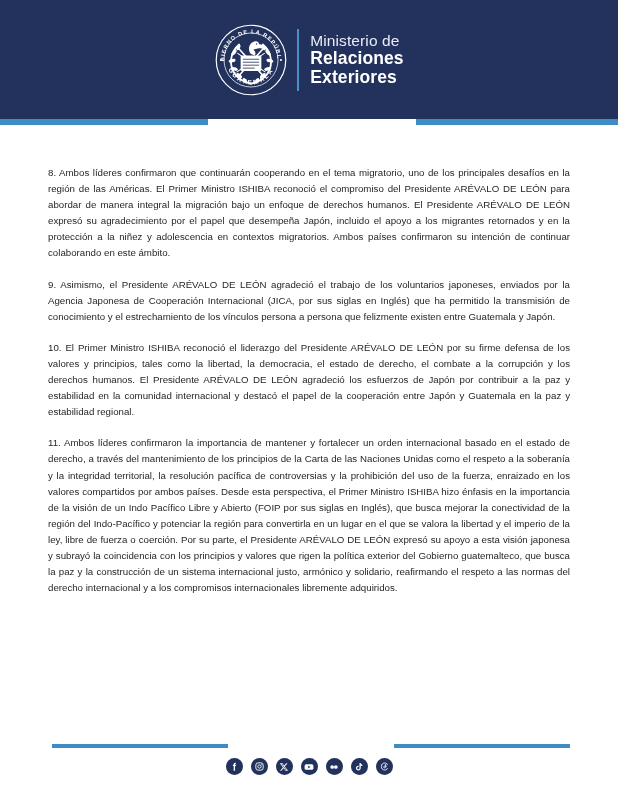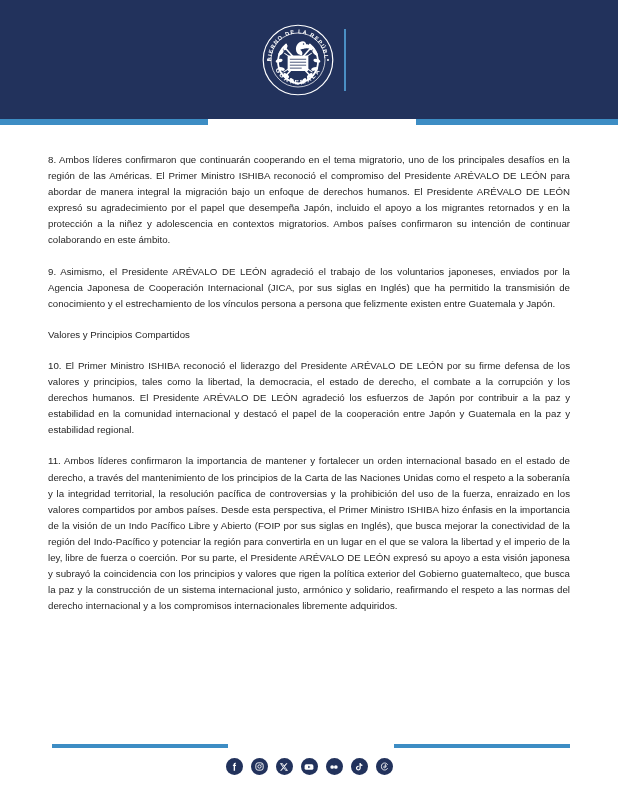--- a/index.html
+++ b/index.html
@@ -79,21 +79,21 @@
     background: #3d8dc4;
   }
   .stripe-seg.left  { width: 208px; }
   .stripe-seg.notch { width: 208px; background: #ffffff; }
   .stripe-seg.right { flex: 1 1 auto; }
 
   
   .page {
     position: absolute;
     left: 0;
-    top: 112px;
+    top: 125px;
     width: 618px;
     height: 600px;
     box-sizing: border-box;
     padding: 40px 48px 0 48px;
   }
   .para {
     font-size: 9.7px;
     line-height: 16.1px;
     color: #262626;
     text-align: justify;
@@ -209,33 +209,37 @@
         <line x1="39" y1="61" x2="55" y2="61"></line>
       </g>
 
       <path d="M50 42 C46 38 46 30 52 26 C57 23 61 25 61 29 C61 33 57 35 53 36 C56 38 57 41 55 44 Z" fill="#ffffff"></path>
       <path d="M55 30 C62 27 70 30 74 37 C68 34 61 33 56 35 Z" fill="#ffffff"></path>
       <circle cx="57.5" cy="28.5" r="1" fill="#22325c"></circle>
     </svg>
 
     <div class="logo-divider"></div>
 
+    <div class="logo-words">
+      <span class="l1">Ministerio de</span>
+      <span class="l2">Relaciones</span>
+      <span class="l3">Exteriores</span>
+    </div>
   </div>
 
   <div class="header-stripe">
     <div class="stripe-seg left"></div>
     <div class="stripe-seg notch"></div>
     <div class="stripe-seg right"></div>
   </div>
 </div>
 
 <div class="page">
   <p class="para">8. Ambos líderes confirmaron que continuarán cooperando en el tema migratorio, uno de los principales desafíos en la región de las Américas. El Primer Ministro ISHIBA reconoció el compromiso del Presidente ARÉVALO DE LEÓN para abordar de manera integral la migración bajo un enfoque de derechos humanos. El Presidente ARÉVALO DE LEÓN expresó su agradecimiento por el papel que desempeña Japón, incluido el apoyo a los migrantes retornados y en la protección a la niñez y adolescencia en contextos migratorios. Ambos países confirmaron su intención de continuar colaborando en este ámbito.</p>
   <p class="para">9. Asimismo, el Presidente ARÉVALO DE LEÓN agradeció el trabajo de los voluntarios japoneses, enviados por la Agencia Japonesa de Cooperación Internacional (JICA, por sus siglas en Inglés) que ha permitido la transmisión de conocimiento y el estrechamiento de los vínculos persona a persona que felizmente existen entre Guatemala y Japón.</p>
-  <p class="heading">Valores y Principios Compartidos</p>
   <p class="para">10. El Primer Ministro ISHIBA reconoció el liderazgo del Presidente ARÉVALO DE LEÓN por su firme defensa de los valores y principios, tales como la libertad, la democracia, el estado de derecho, el combate a la corrupción y los derechos humanos. El Presidente ARÉVALO DE LEÓN agradeció los esfuerzos de Japón por contribuir a la paz y estabilidad en la comunidad internacional y destacó el papel de la cooperación entre Japón y Guatemala en la paz y estabilidad regional.</p>
   <p class="para last">11. Ambos líderes confirmaron la importancia de mantener y fortalecer un orden internacional basado en el estado de derecho, a través del mantenimiento de los principios de la Carta de las Naciones Unidas como el respeto a la soberanía y la integridad territorial, la resolución pacífica de controversias y la prohibición del uso de la fuerza, enraizado en los valores compartidos por ambos países. Desde esta perspectiva, el Primer Ministro ISHIBA hizo énfasis en la importancia de la visión de un Indo Pacífico Libre y Abierto (FOIP por sus siglas en Inglés), que busca mejorar la conectividad de la región del Indo-Pacífico y potenciar la región para convertirla en un lugar en el que se valora la libertad y el imperio de la ley, libre de fuerza o coerción. Por su parte, el Presidente ARÉVALO DE LEÓN expresó su apoyo a esta visión japonesa y subrayó la coincidencia con los principios y valores que rigen la política exterior del Gobierno guatemalteco, que busca la paz y la construcción de un sistema internacional justo, armónico y solidario, reafirmando el respeto a las normas del derecho internacional y a los compromisos internacionales libremente adquiridos.</p>
 </div>
 
 <div class="footer">
 
   <div class="footer-rules">
     <div class="rule left"></div>
     <div class="rule gap"></div>
     <div class="rule right"></div>

